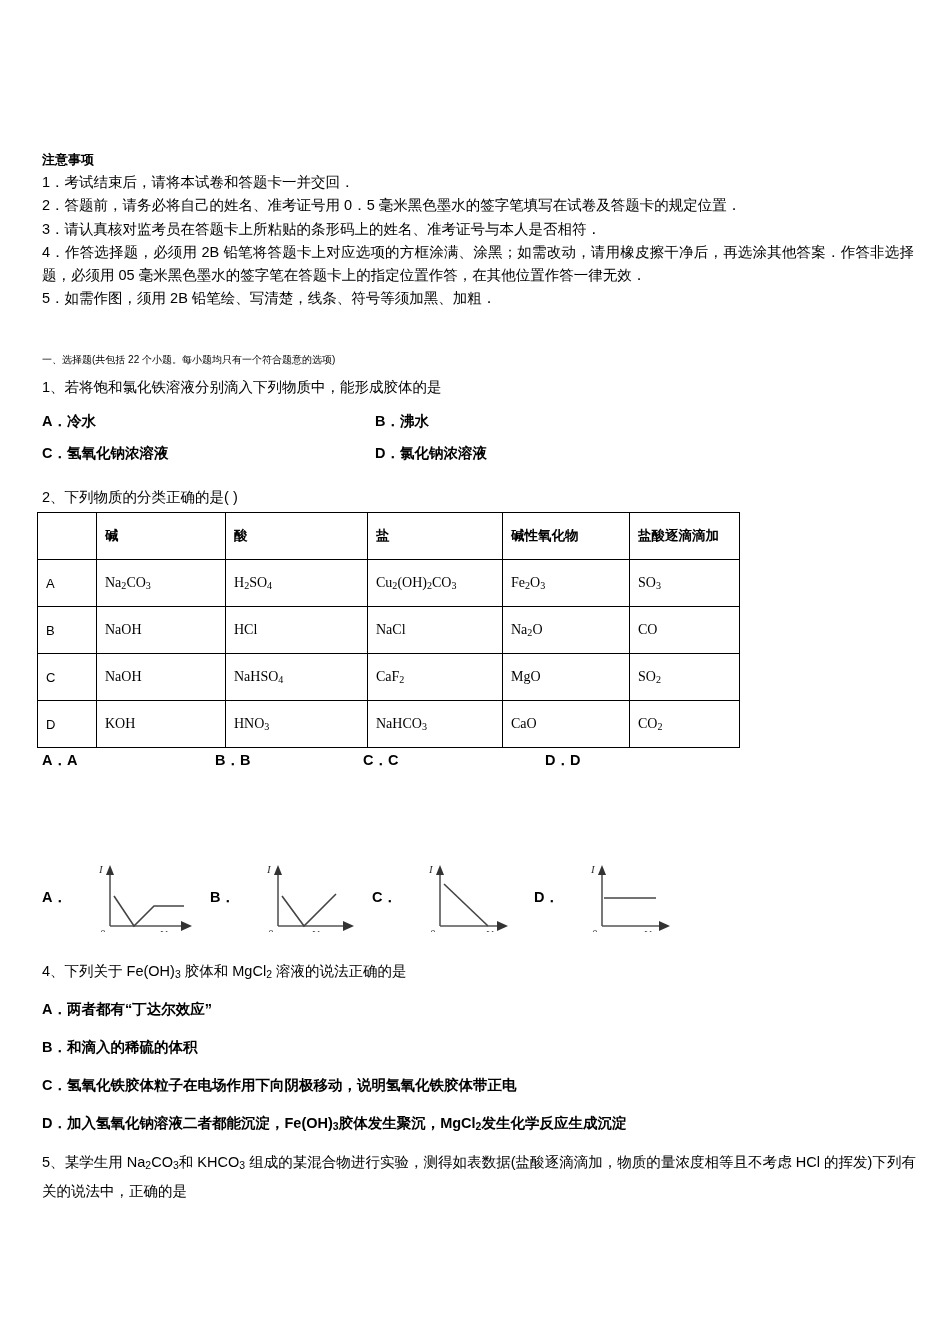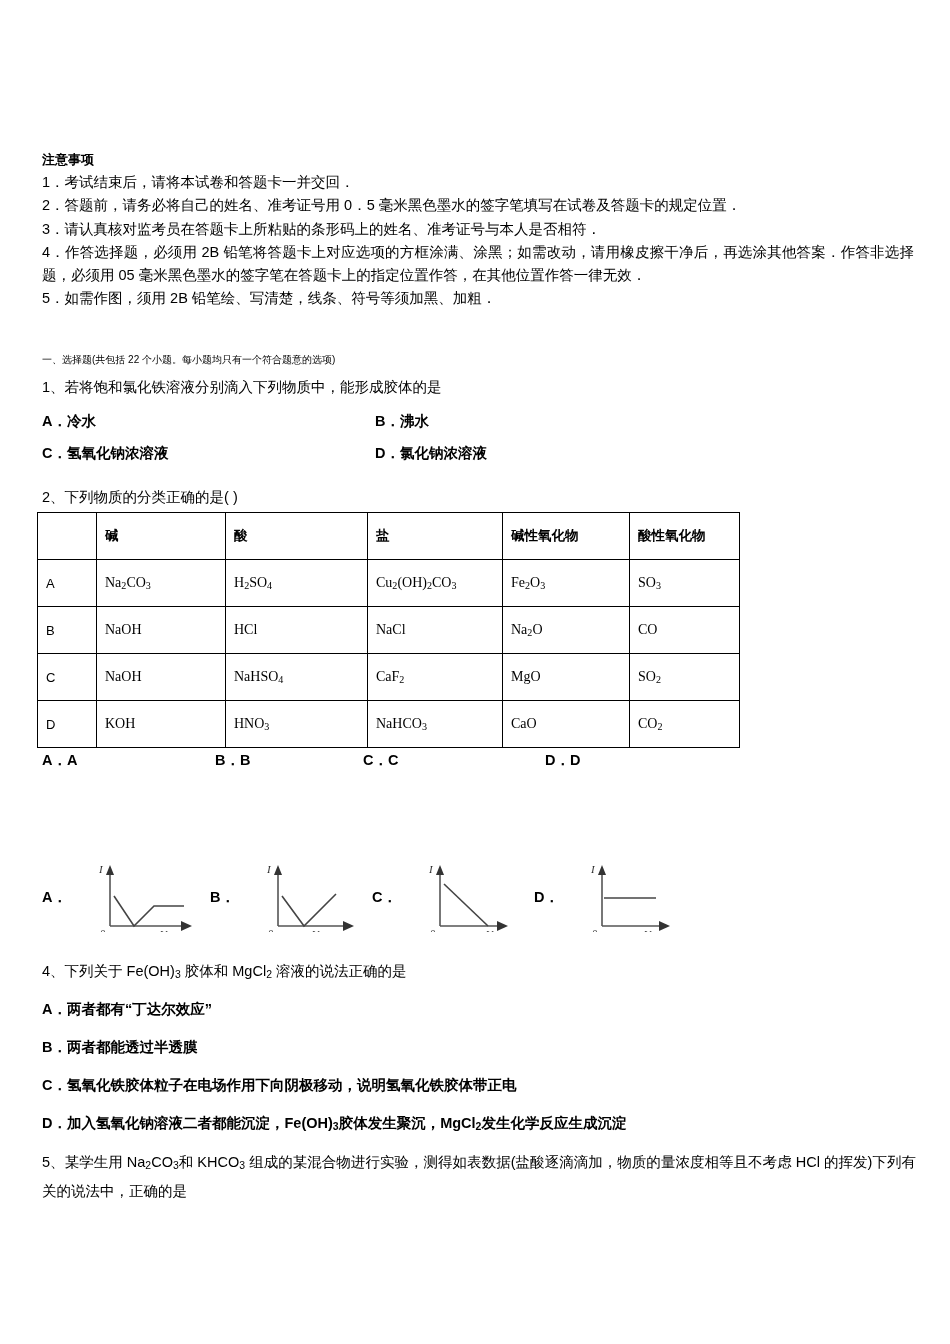--- a/index.html
+++ b/index.html
@@ -179,21 +179,21 @@
   <div class="qtext" style="left:42px; top:478px; width:872px;margin-top:8px;">2、下列物质的分类正确的是(        )</div>
 
   <table class="q2-table">
     <thead>
       <tr>
         <th class="col-idx"></th>
         <th class="col-1">碱</th>
         <th class="col-2">酸</th>
         <th class="col-3">盐</th>
         <th class="col-4">碱性氧化物</th>
-        <th class="col-5">酸性氧化物</th>
+        <th class="col-5">盐酸逐滴滴加</th>
       </tr>
     </thead>
     <tbody>
       <tr>
         <td>A</td>
         <td class="cell-formula">Na<sub>2</sub>CO<sub>3</sub></td>
         <td class="cell-formula">H<sub>2</sub>SO<sub>4</sub></td>
         <td class="cell-formula">Cu<sub>2</sub>(OH)<sub>2</sub>CO<sub>3</sub></td>
         <td class="cell-formula">Fe<sub>2</sub>O<sub>3</sub></td>
         <td class="cell-formula">SO<sub>3</sub></td>
@@ -285,19 +285,19 @@
         <polyline points="40,38 92,38" fill="none" stroke="#444" stroke-width="1.6"></polyline>
         <text x="27" y="13" font-family="Liberation Serif, serif" font-style="italic" font-size="11" fill="#333">I</text>
         <text x="28" y="77" font-family="Liberation Serif, serif" font-style="italic" font-size="10" fill="#333">0</text>
         <text x="80" y="78" font-family="Liberation Serif, serif" font-style="italic" font-size="11" fill="#333">V</text>
       </svg>
     </div>
   </div>
 
   <div class="qtext" style="left:42px; top:960px; width:872px;">4、下列关于 Fe(OH)<sub>3</sub> 胶体和 MgCl<sub>2</sub> 溶液的说法正确的是</div>
   <div class="opt" style="left:42px; top:998px;">A．两者都有“丁达尔效应”</div>
-  <div class="opt" style="left:42px; top:1036px;">B．两者都能透过半透膜</div>
+  <div class="opt" style="left:42px; top:1036px;">B．和滴入的稀硫的体积</div>
   <div class="opt" style="left:42px; top:1074px;">C．氢氧化铁胶体粒子在电场作用下向阴极移动，说明氢氧化铁胶体带正电</div>
   <div class="opt" style="left:42px; top:1112px;">D．加入氢氧化钠溶液二者都能沉淀，Fe(OH)<sub>3</sub>胶体发生聚沉，MgCl<sub>2</sub>发生化学反应生成沉淀</div>
 
   <div class="qtext" style="left:42px; top:1148px; width:874px; line-height:1.95;">5、某学生用 Na<sub>2</sub>CO<sub>3</sub>和 KHCO<sub>3</sub> 组成的某混合物进行实验，测得如表数据(盐酸逐滴滴加，物质的量浓度相等且不考虑 HCl 的挥发)下列有关的说法中，正确的是</div>
 
 </div>
 
 </body></html>

